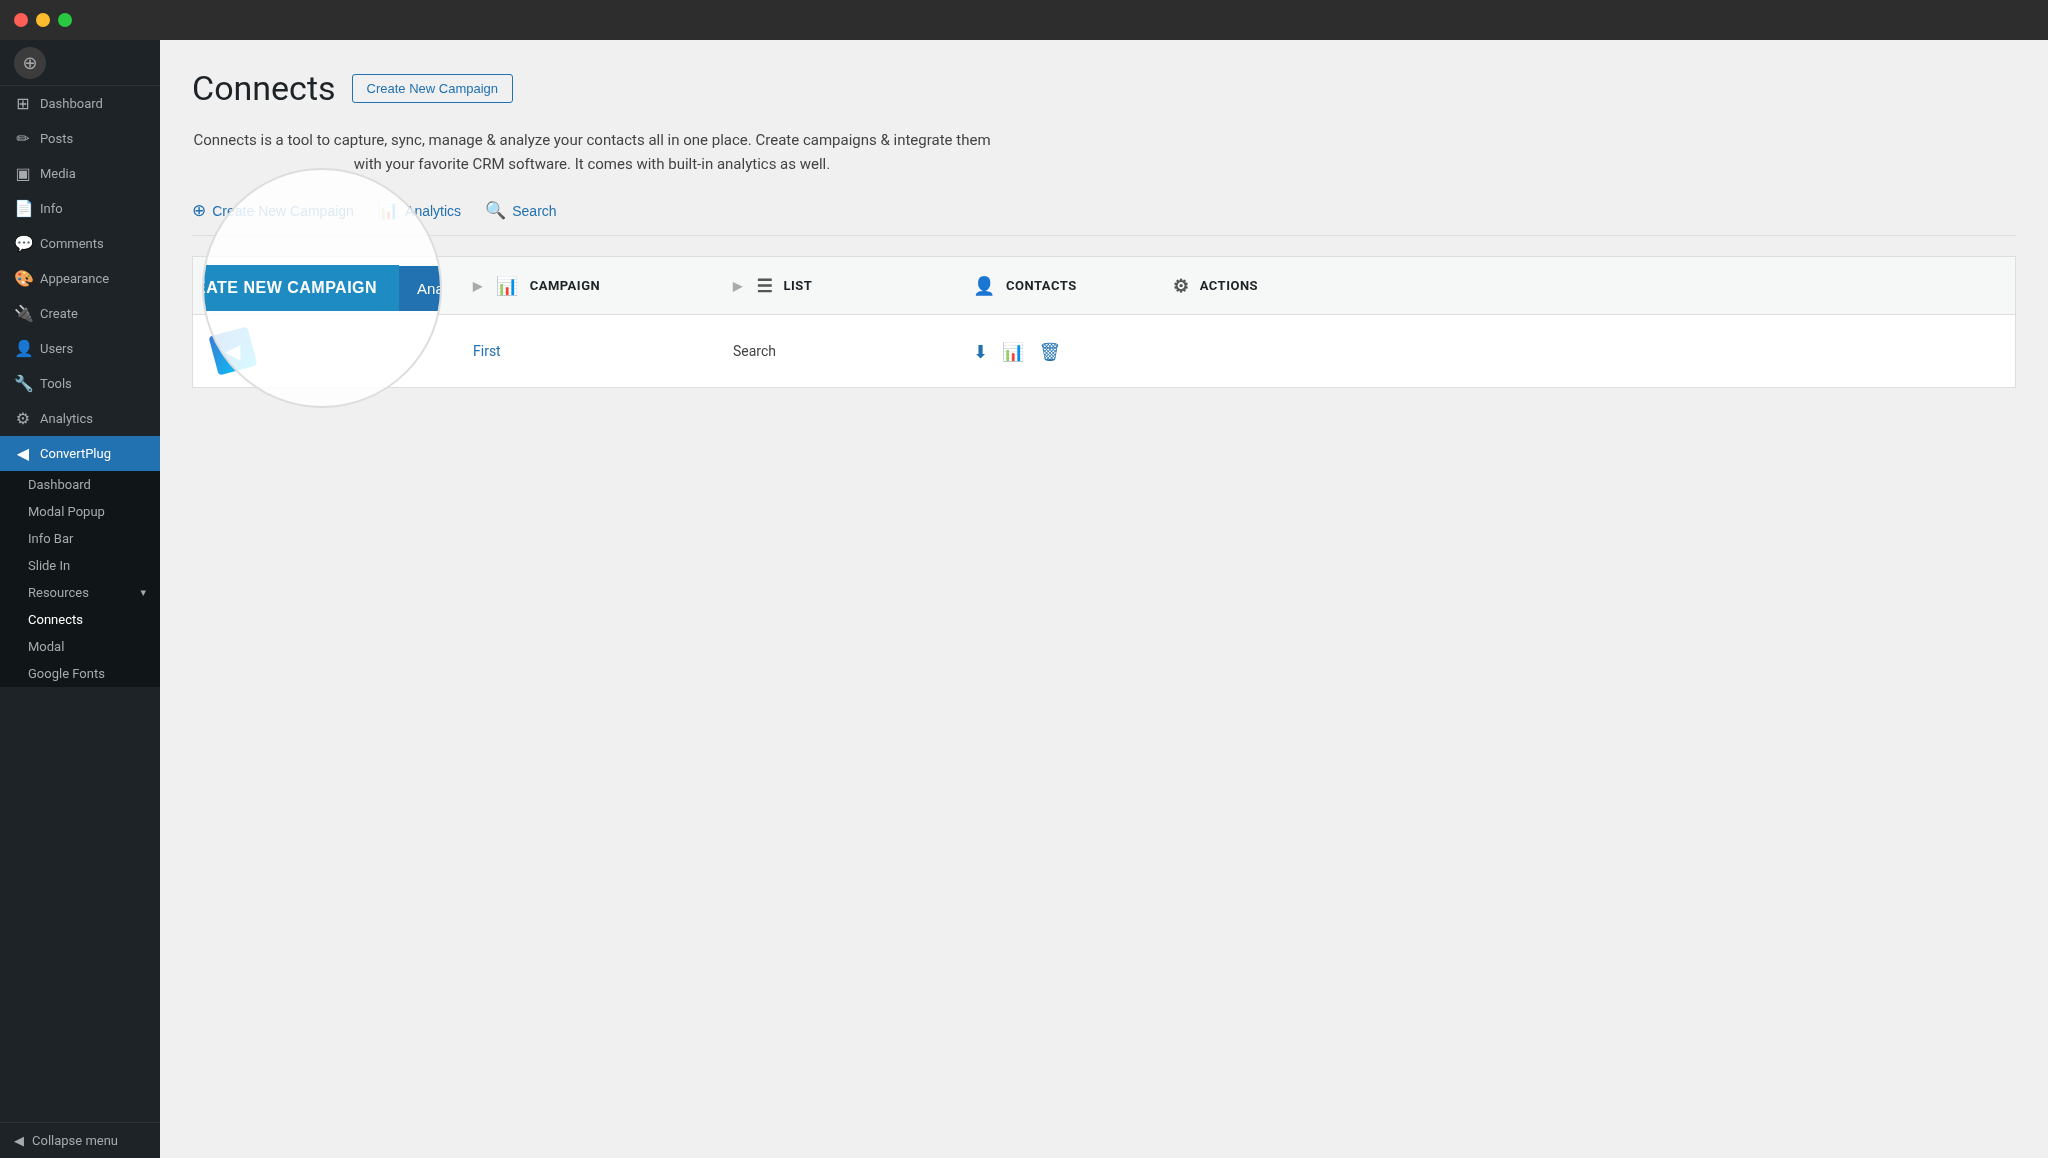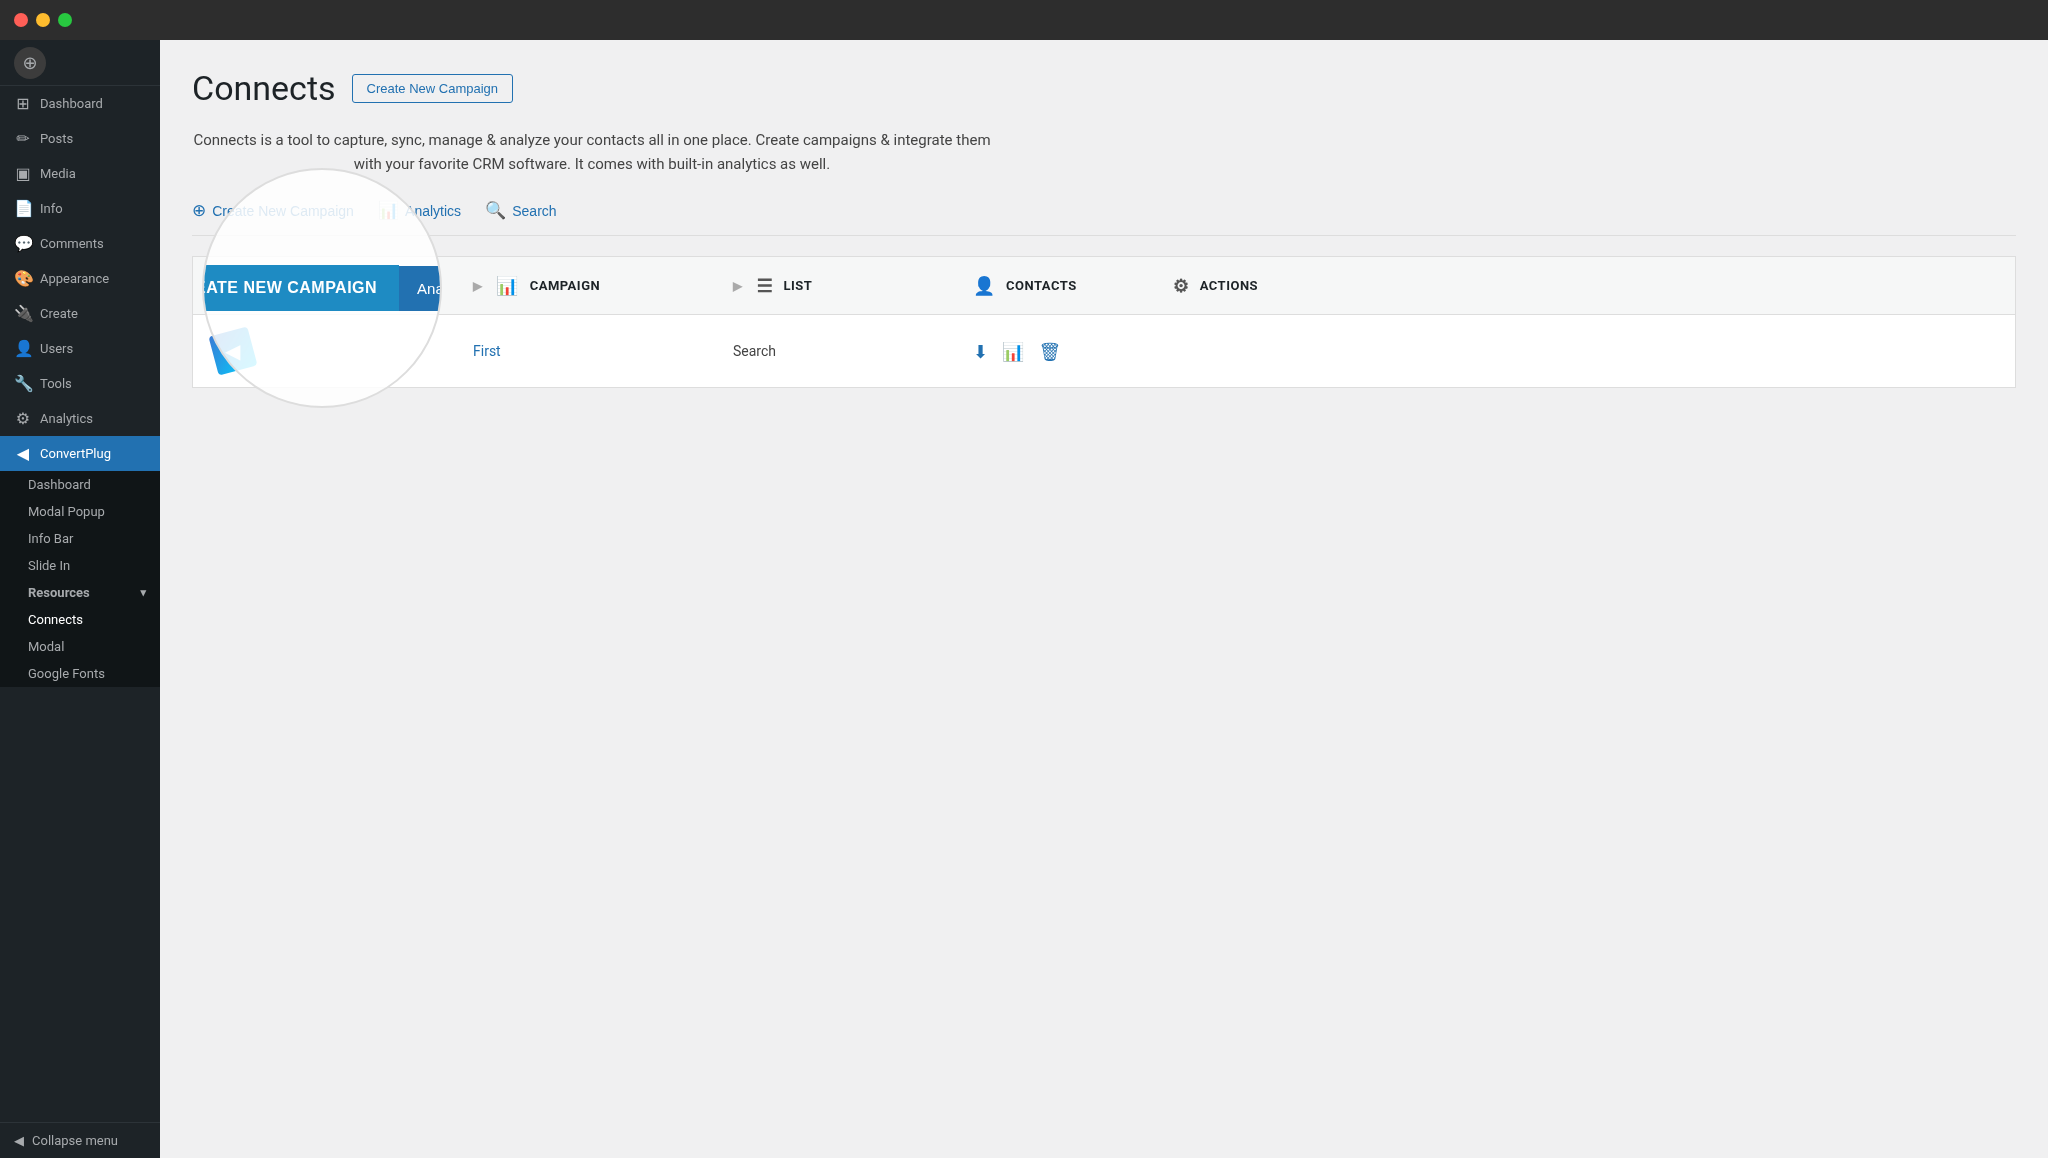--- a/index.html
+++ b/index.html
@@ -319,21 +319,21 @@
       </div>
       <div class="sidebar-item">
         <span>Modal Popup</span>
       </div>
       <div class="sidebar-item">
         <span>Info Bar</span>
       </div>
       <div class="sidebar-item">
         <span>Slide In</span>
       </div>
-      <div class="sidebar-item" style="justify-content: space-between; font-weight: bold;">
+      <div class="sidebar-item" style="justify-content: space-between;">
         <span>Resources</span>
         <span class="arrow">▾</span>
       </div>
       <div class="sidebar-item active-sub" style="color:#fff;">
         <span>Connects</span>
       </div>
       <div class="sidebar-item">
         <span>Modal</span>
       </div>
       <div class="sidebar-item">

